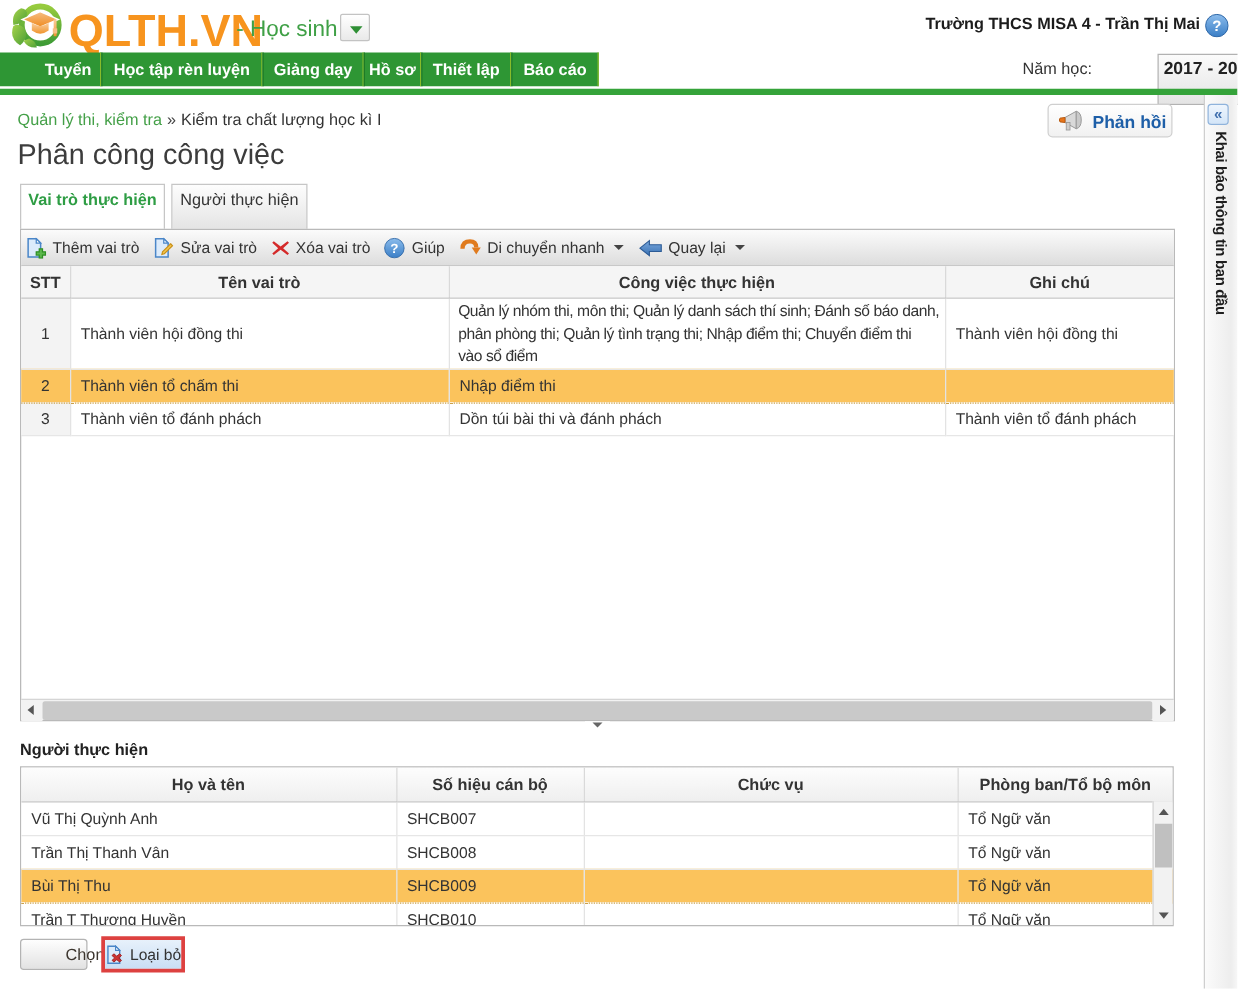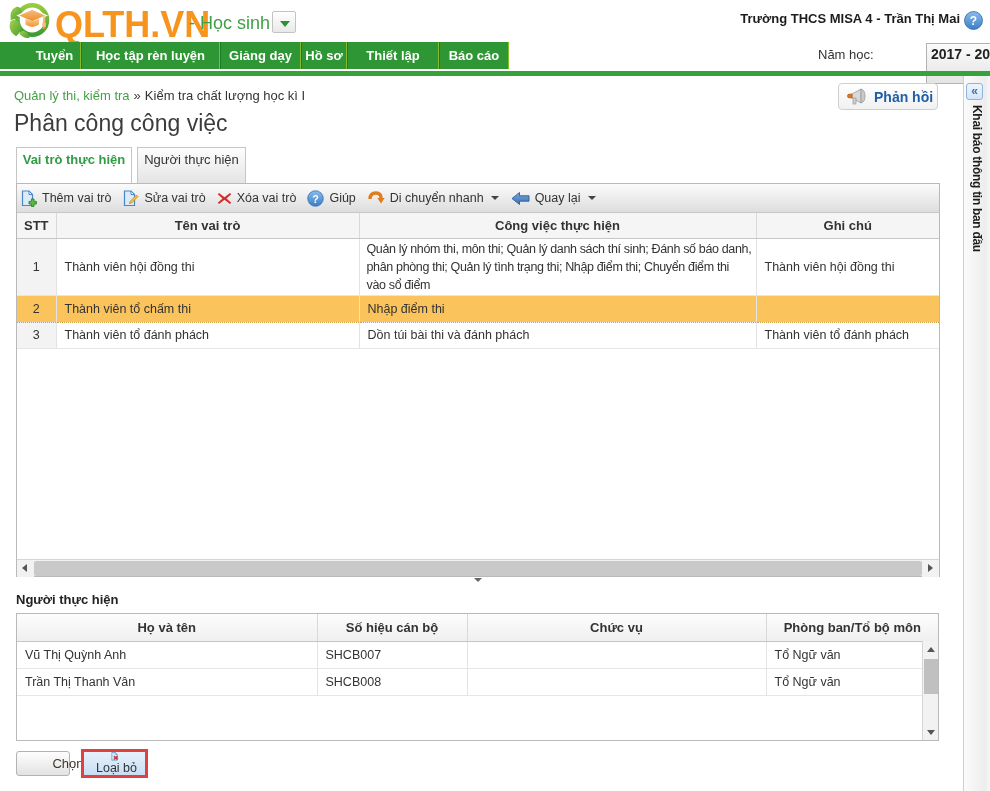--- a/index.html
+++ b/index.html
@@ -86,21 +86,21 @@
 #vscroll { position:absolute; left:905px; top:27px; width:16px; height:100px; background:#f2f2f2; border-left:1px solid #d5d5d5; }
 #vthumb { position:absolute; left:1px; top:18px; width:14px; height:35px; background:#c0c0c0; }
 
 
 #btnChon { left:16px; top:751px; width:54px; height:25px; border:1px solid #b3b3b3; border-radius:3px;
   background:linear-gradient(#fefefe,#e2e2e2); display:flex; align-items:center; justify-content:center;padding-left:46px; }
 #btnChon { white-space:nowrap; }
 #btnChon span { font-size:13px; color:#3c352e; margin-left:4px; }
 #btnLoai { left:81px; top:749px; width:67px; height:29px; border:3px solid #dd4140;
   background:linear-gradient(#e7f1fb,#c9def4); display:flex; align-items:center; justify-content:center; }
-#btnLoai { white-space:nowrap;flex-direction:column; }
+#btnLoai { white-space:nowrap; }
 #btnLoai span { font-size:12.5px; color:#333; margin-left:4px; }
 </style>
 </head>
 <body>
 
 <div class="abs" id="logo">
 <svg width="43" height="38" viewBox="0 0 48 42">
   <defs>
     <linearGradient id="ring" x1="0" y1="0" x2="0" y2="1">
       <stop offset="0" stop-color="#97CB3E"></stop>
@@ -143,24 +143,24 @@
           <stop offset="1" stop-color="#3a7ec6"></stop>
         </linearGradient>
       </defs>
   <circle cx="9.5" cy="9.5" r="9" fill="url(#hg)" stroke="#2f68a8" stroke-width="0.8"></circle>
   <text x="9.5" y="14" text-anchor="middle" font-size="12" font-weight="bold" fill="#fff" font-family="Liberation Sans">?</text>
 </svg>
 </div>
 
 <div class="abs" id="nav">
   <div class="t" style="width:81px">Tuyển sinh</div>
-  <div class="t" style="width:139px">Học tập rèn luyện</div>
+  <div class="t" style="width:129px">Học tập rèn luyện</div>
   <div class="t" style="width:81px">Giảng dạy</div>
   <div class="t" style="width:46px">Hồ sơ</div>
-  <div class="t" style="width:92px">Thiết lập</div>
+  <div class="t" style="width:72px">Thiết lập</div>
   <div class="t" style="width:70px">Báo cáo</div>
 </div>
 <div class="abs" id="namhoc">Năm học:</div>
 <div class="abs" id="nhbox">2017 - 2018<span class="ch">˅</span></div>
 <div class="abs" id="strip"></div>
 
 <div class="abs" id="sidebar">
   <div id="collapseBtn">«</div>
   <div id="sideText">Khai báo thông tin ban đầu</div>
 </div>
@@ -302,20 +302,32 @@
           <td>SHCB007</td>
           <td></td>
           <td style="border-right:none">Tổ Ngữ văn</td>
         </tr>
     <tr>
           <td>Trần Thị Thanh Vân</td>
           <td>SHCB008</td>
           <td></td>
           <td style="border-right:none">Tổ Ngữ văn</td>
         </tr>
+    <tr class="hl">
+          <td>Bùi Thị Thu</td>
+          <td>SHCB009</td>
+          <td></td>
+          <td style="border-right:none">Tổ Ngữ văn</td>
+        </tr>
+    <tr>
+          <td>Trần T Thương Huyền</td>
+          <td>SHCB010</td>
+          <td></td>
+          <td style="border-right:none">Tổ Ngữ văn</td>
+        </tr>
   </tbody>
     </table>
   <div id="vscroll">
     <div class="arrow" style="left:4px;top:6px;border-left:4px solid transparent;border-right:4px solid transparent;border-bottom:5px solid #555"></div>
     <div id="vthumb"></div>
     <div class="arrow" style="left:4px;bottom:6px;border-left:4px solid transparent;border-right:4px solid transparent;border-top:5px solid #555"></div>
   </div>
 </div>
 
 <div class="abs" id="btnChon">

